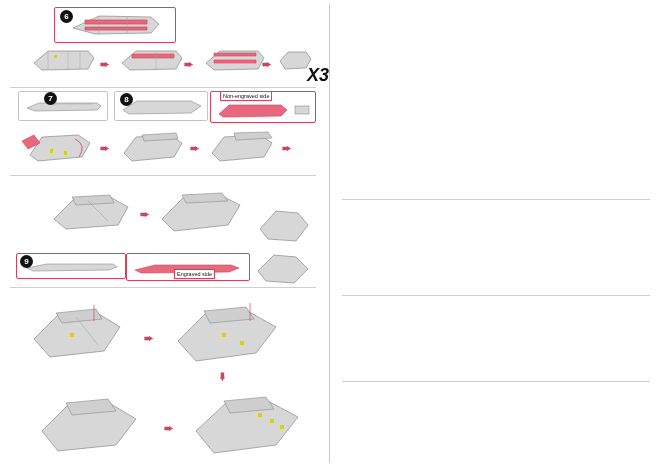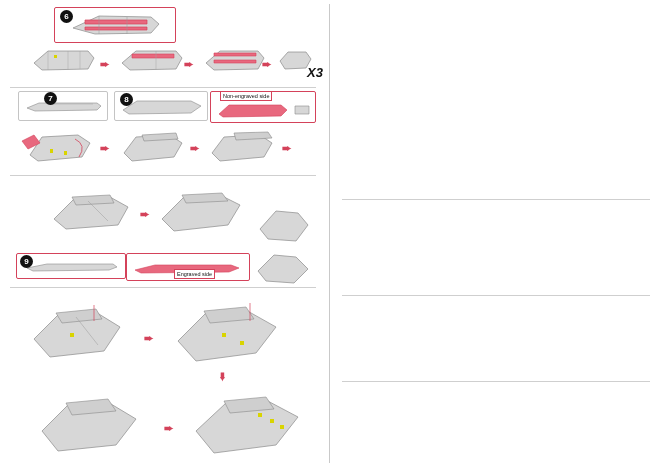--- a/index.html
+++ b/index.html
@@ -8,21 +8,21 @@
   .sheet{position:absolute;top:0;left:0;width:660px;height:467px;background:#ffffff;}
   .col{position:absolute;top:3px;bottom:3px;background:#fff;}
   .colL{left:4px;width:318px;}
   .colR{left:336px;width:320px;}
   .divider{position:absolute;top:4px;bottom:4px;left:329px;width:1px;background:#c9c9c9;}
   .panel{position:absolute;border:1px solid #c4c4c4;border-radius:2px;background:#fff;}
   .hr{position:absolute;height:1px;background:#cfcfcf;left:6px;right:6px;}
   .num{position:absolute;width:13px;height:13px;border-radius:50%;background:#111;color:#fff;
        font-size:8px;line-height:13px;text-align:center;font-weight:bold;}
   .lbl{position:absolute;font-size:5.5px;color:#111;border:1px solid #d4425a;background:#fff;padding:1px 2px;line-height:1.15;}
-  .x3{position:absolute;font-weight:bold;font-size:13px;color:#111;font-style:italic;}
+  .x3{position:absolute;font-weight:bold;font-size:18px;color:#111;font-style:italic;}
   .arrow{position:absolute;color:#d4425a;font-size:11px;line-height:1;font-weight:bold;}
   .arrowdn{position:absolute;color:#d4425a;font-size:11px;line-height:1;font-weight:bold;}
   .jet{position:absolute;}
   svg{display:block;overflow:visible;}
 </style>
 </head>
 <body>
 
 <div class="page">
   <div class="sheet"></div>

